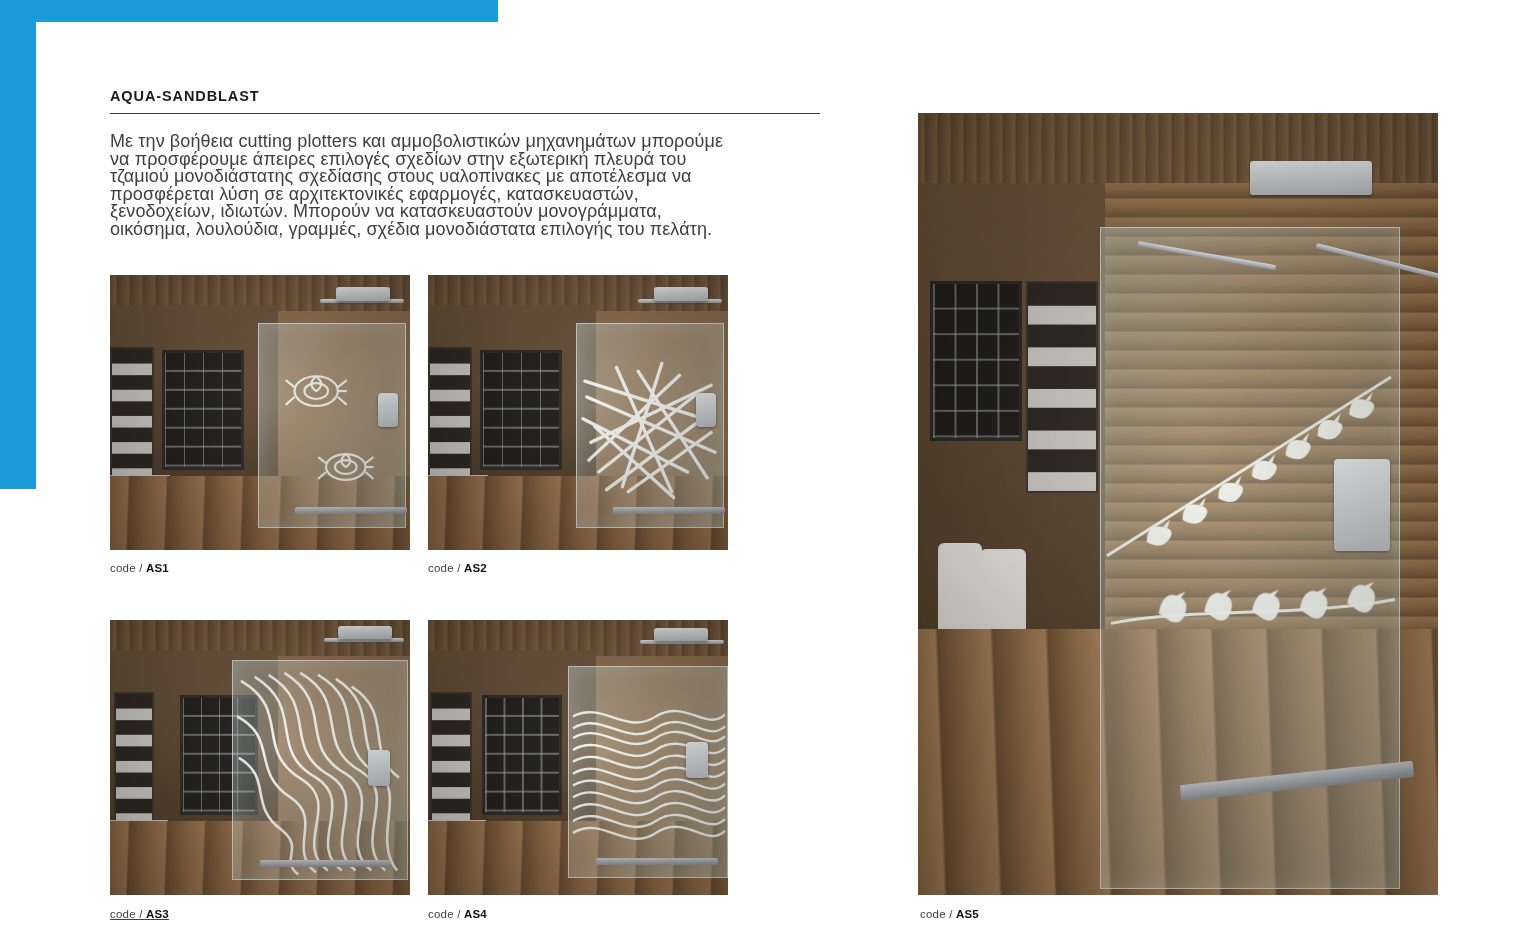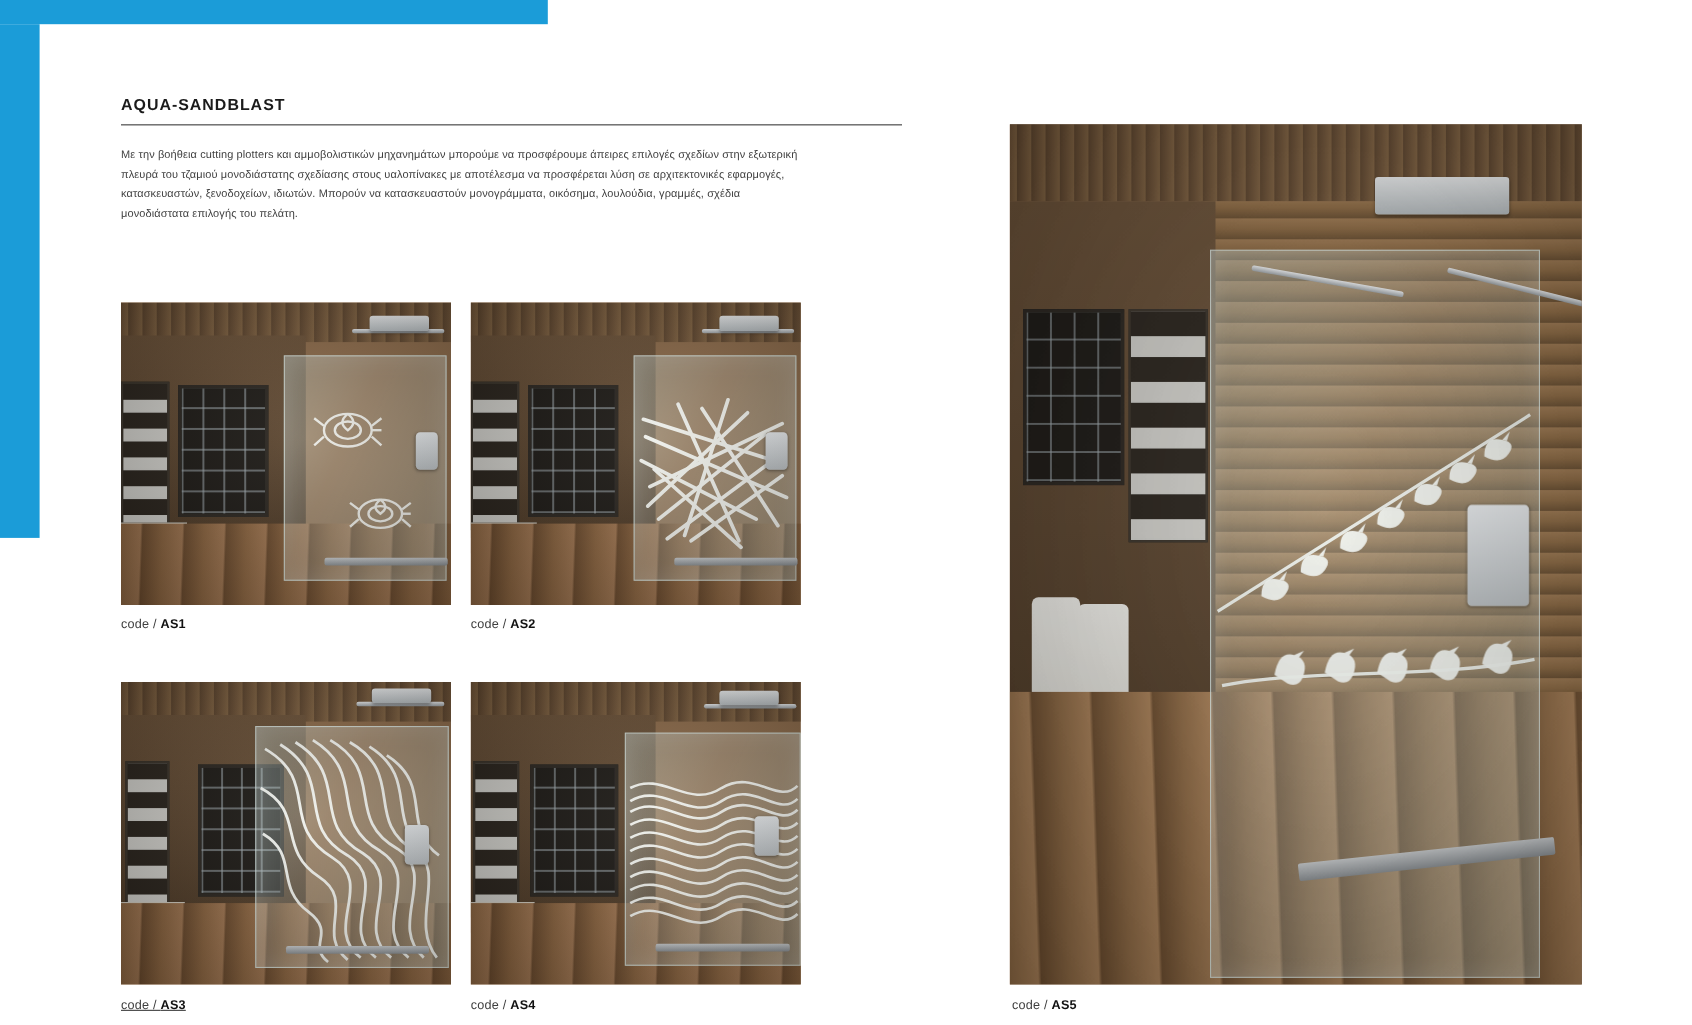--- a/index.html
+++ b/index.html
@@ -44,21 +44,21 @@
     left: 110px; top: 113px;
     width: 710px; height: 1px;
     background: #3b3b3b;
   }
 
   
   .body-copy {
     position: absolute;
     left: 110px; top: 133px;
     width: 620px;
-    font-size: 10px;
+    font-size: 18px;
     line-height: 17.6px;
     color: #3f3f3f;
     letter-spacing: 0.1px;
   }
   .body-copy p { margin: 0; }
 
   
   .thumb {
     position: absolute;
     overflow: hidden;

